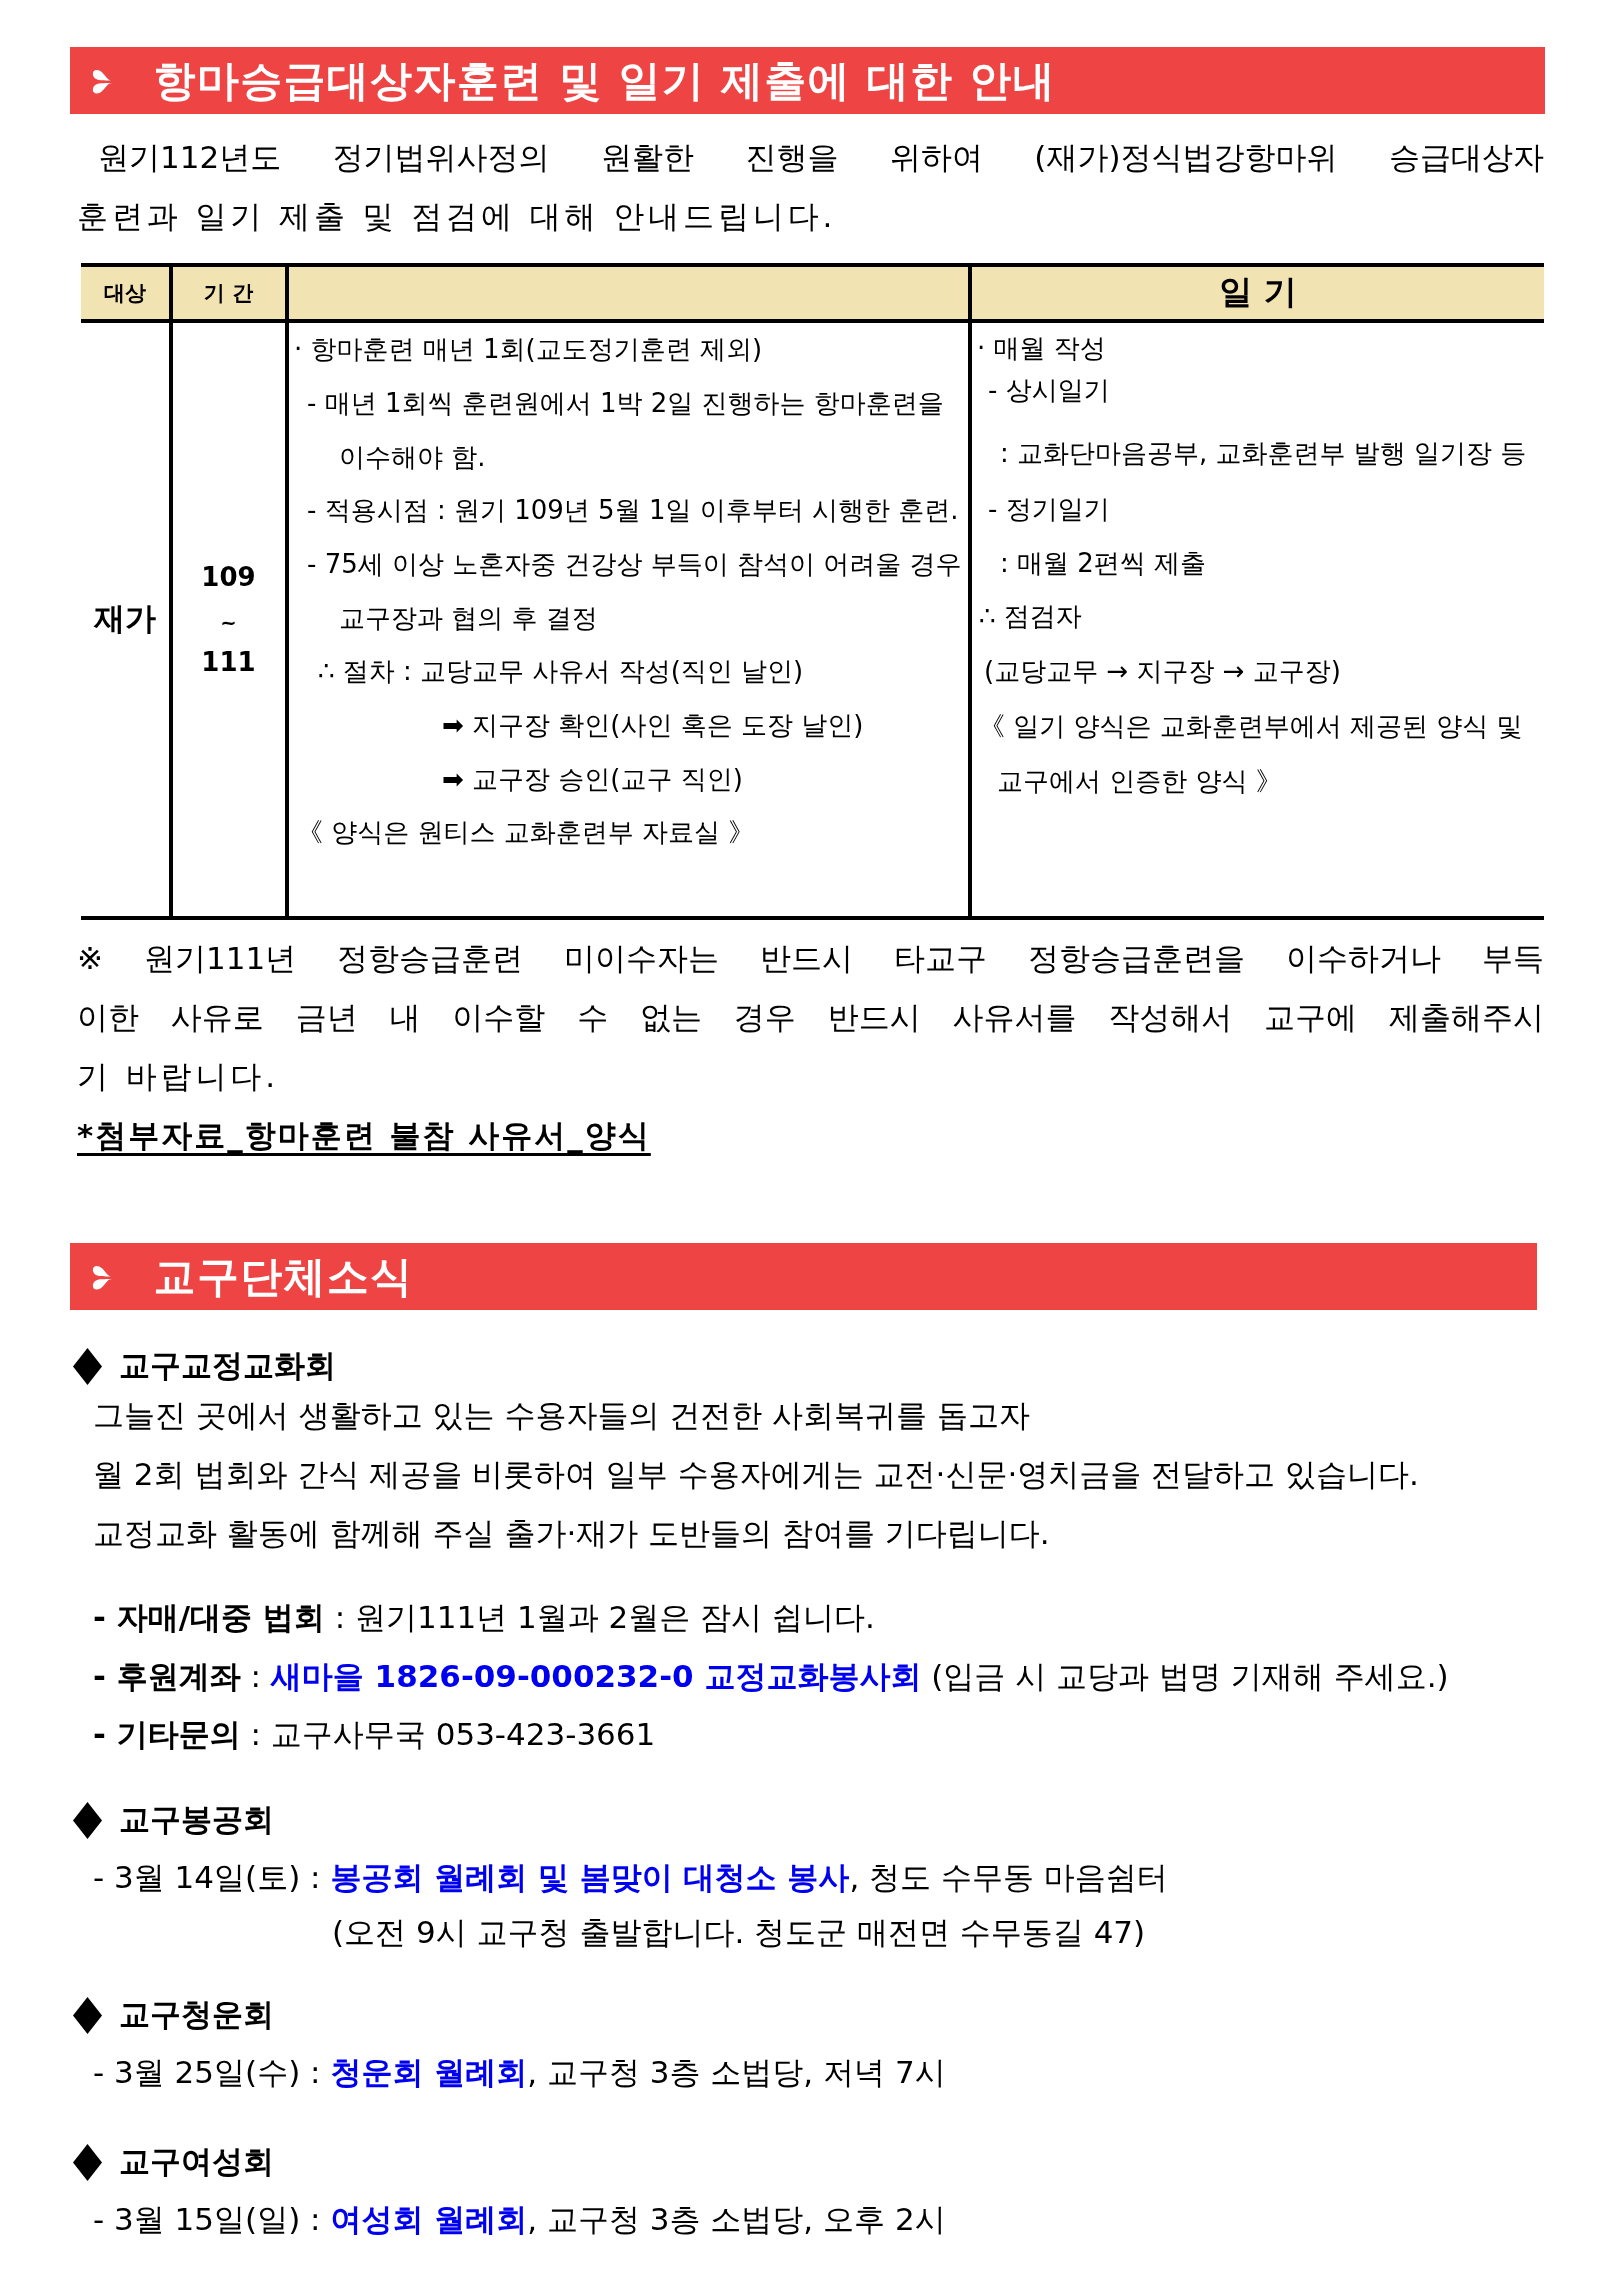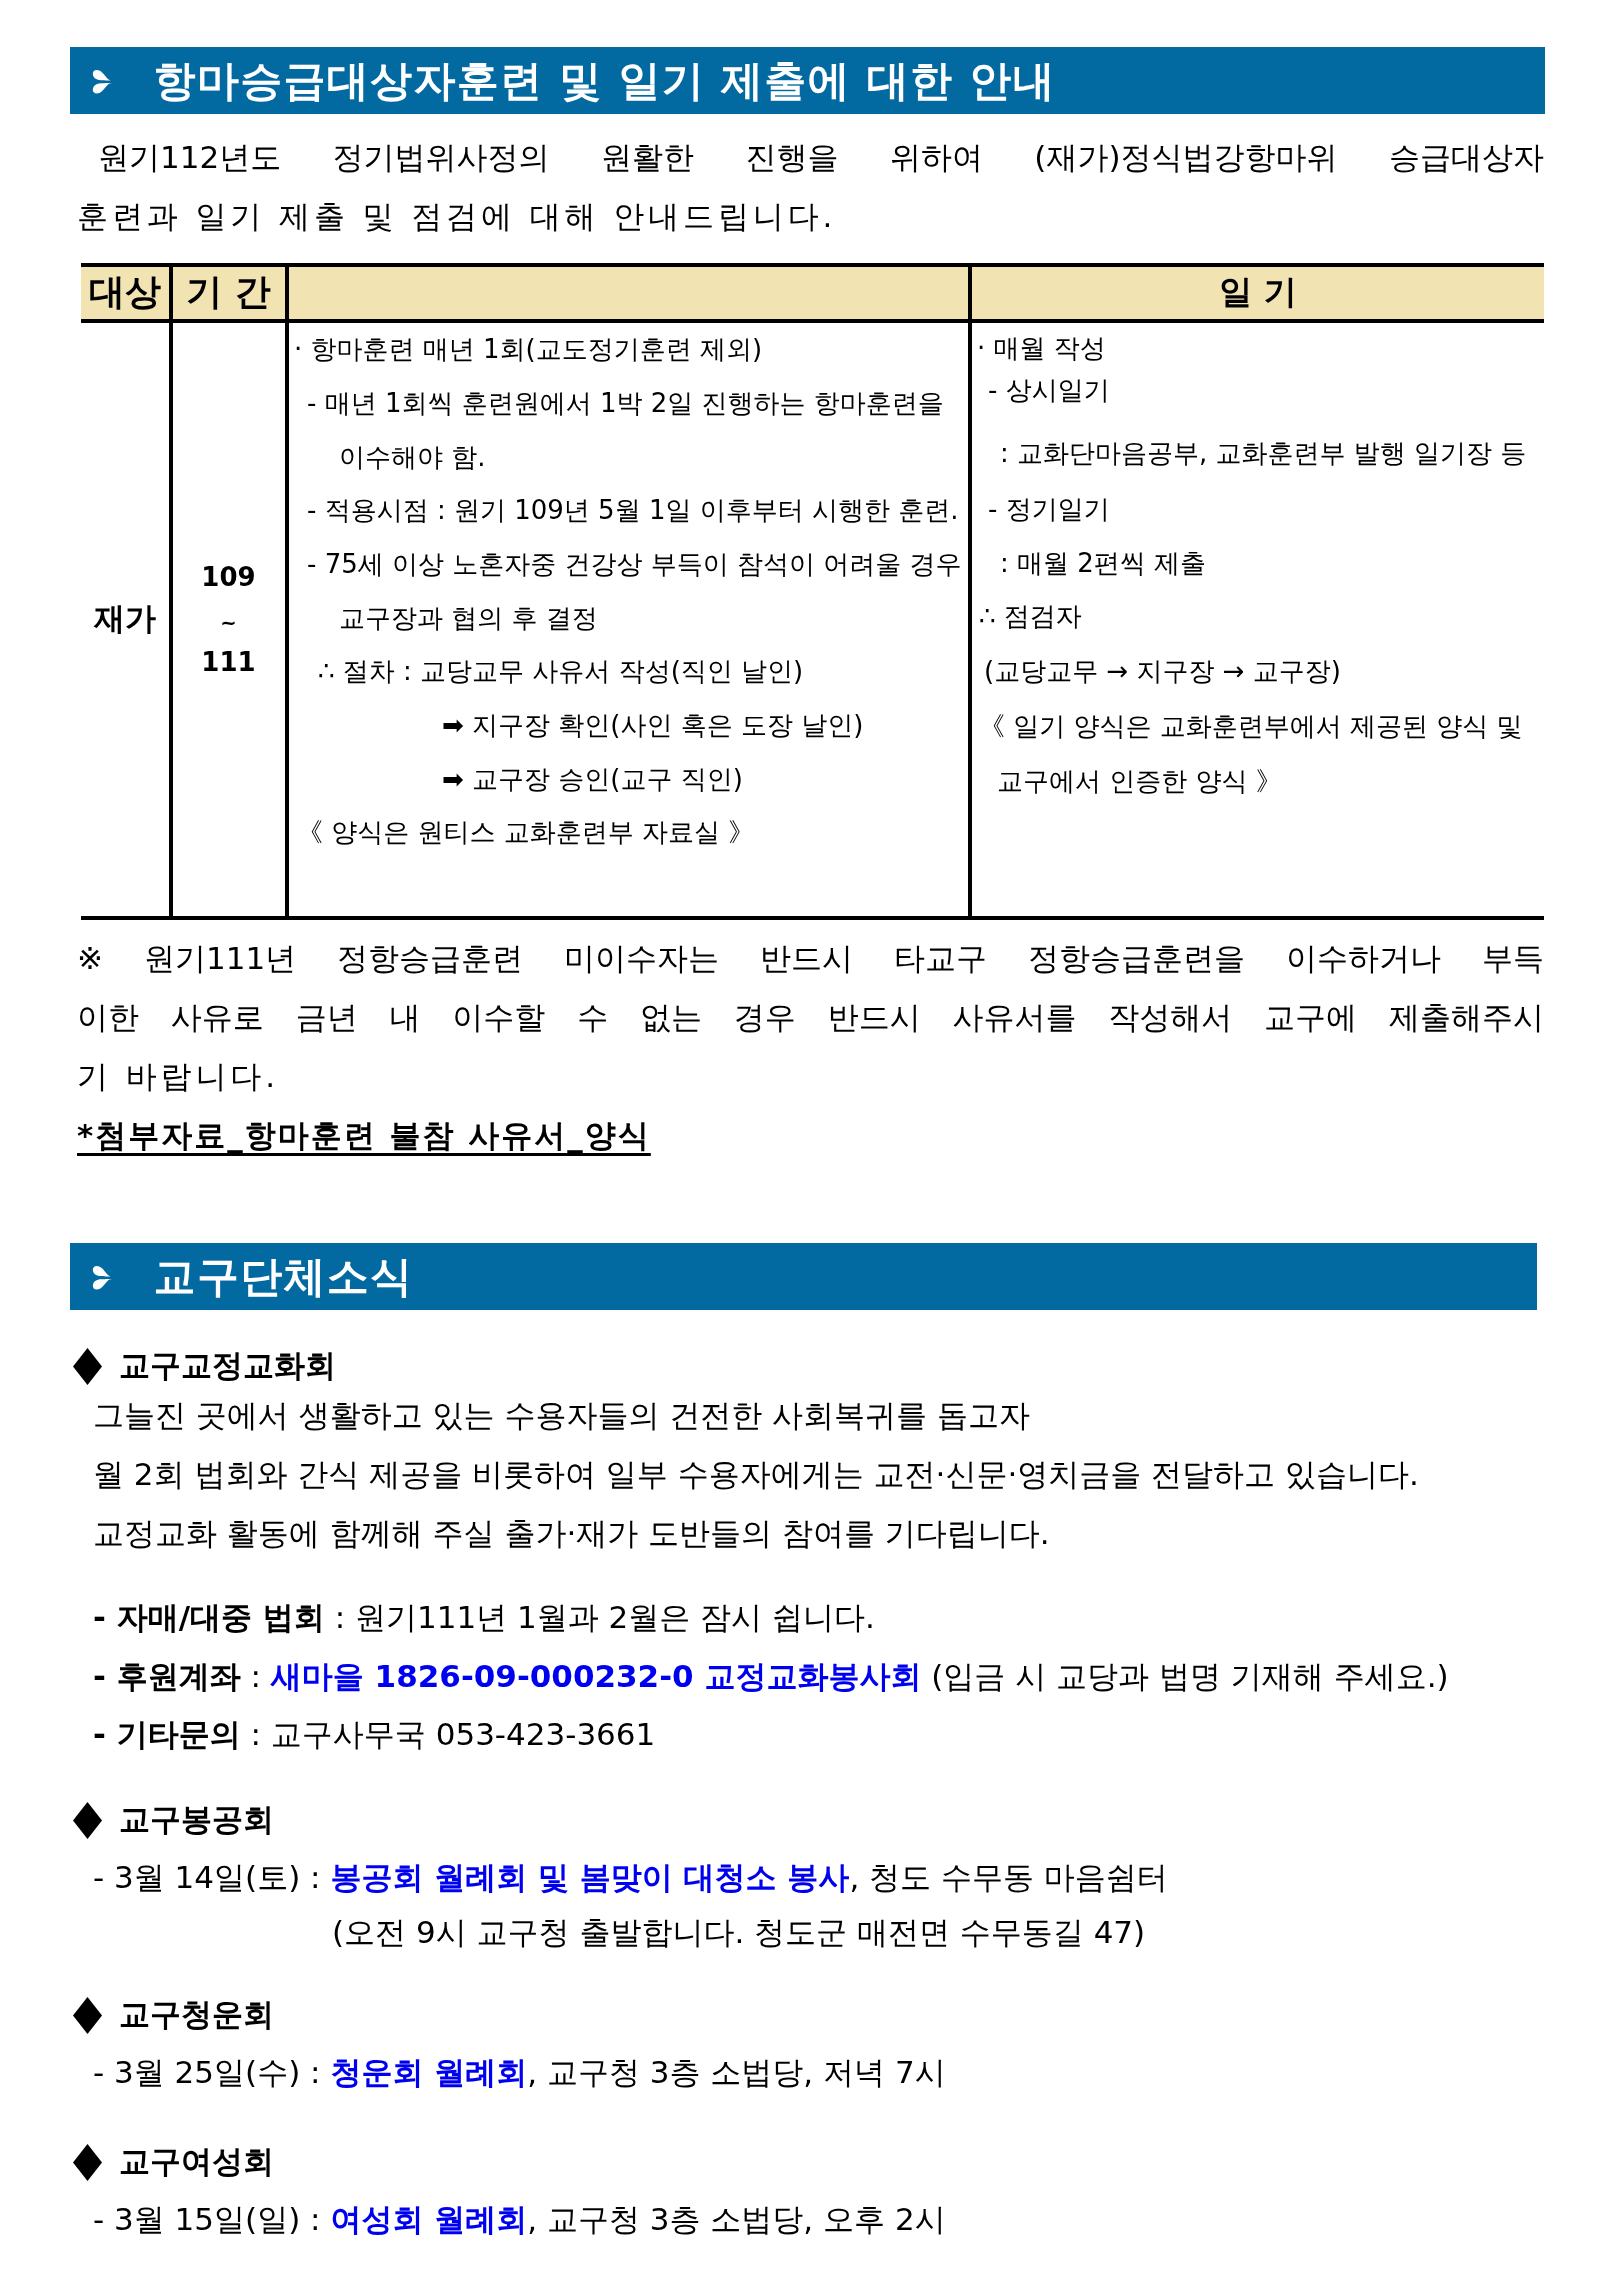--- a/index.html
+++ b/index.html
@@ -1,34 +1,34 @@
 <!DOCTYPE html>
 <html style="font-size:10.5px"><head>
 <meta charset="utf-8">
 <style>
   html, body { margin:0; padding:0; background:#ffffff; }
   body {
     width:1623px; height:2295px; position:relative; overflow:hidden;
     font-family:"DejaVu Sans","Liberation Sans",sans-serif; color:#000;
   }
   .section-bar {
-    position:absolute; background:#0369a1; color:#fff;
+    position:absolute; background:#ef4444; color:#fff;
     display:flex; align-items:center; box-sizing:border-box;
   }
   .section-bar .bullet { width:39px; height:39px; margin-left:19.6px; margin-right:25px; display:inline-block; }
   .section-bar .title { font-size:42px; font-weight:bold; letter-spacing:1.3px; white-space:nowrap; }
   .para { position:absolute; font-size:31px; line-height:59px; white-space:nowrap; }
   .justify-line { display:flex; justify-content:space-between; }
 
   
   .tbl { position:absolute; left:81px; top:263px; width:1463px; height:657px; }
   .tbl .hline { position:absolute; left:0; right:0; height:3.9px; background:#000; }
   .tbl .vline { position:absolute; width:3.9px; background:#000; }
   .tbl .head-fill { position:absolute; left:0; right:0; top:3.9px; height:52px; background:#F2E3B3; }
-  .tbl .hcell { position:absolute; top:3.9px; height:52px; display:flex; align-items:center; justify-content:center; font-weight:bold; font-size:36px; }
+  .tbl .hcell { position:absolute; top:3.9px; height:52px; display:flex; align-items:center; justify-content:center; font-weight:bold; font-size:21px; }
   .tbl .hcell.big { font-size:33px; }
   .cell-text { position:absolute; font-size:26px; white-space:nowrap; line-height:26px; }
   .red { color:#E00000; font-size:29px; }
   .blue { color:#0000F0; font-weight:bold;margin-top:17px; }
   .bold { font-weight:bold; }
   .sub-head { position:absolute; font-size:31px; font-weight:bold; display:flex; align-items:center; white-space:nowrap; }
   .diamond { width:29px; height:37px; margin-right:17px; display:inline-block; }
   .line { position:absolute; font-size:31px; white-space:nowrap; }
   .attach { position:absolute; font-size:31px; font-weight:bold; text-decoration:underline; text-underline-offset:6.5px; text-decoration-thickness:2.6px; white-space:nowrap; }
 </style>

